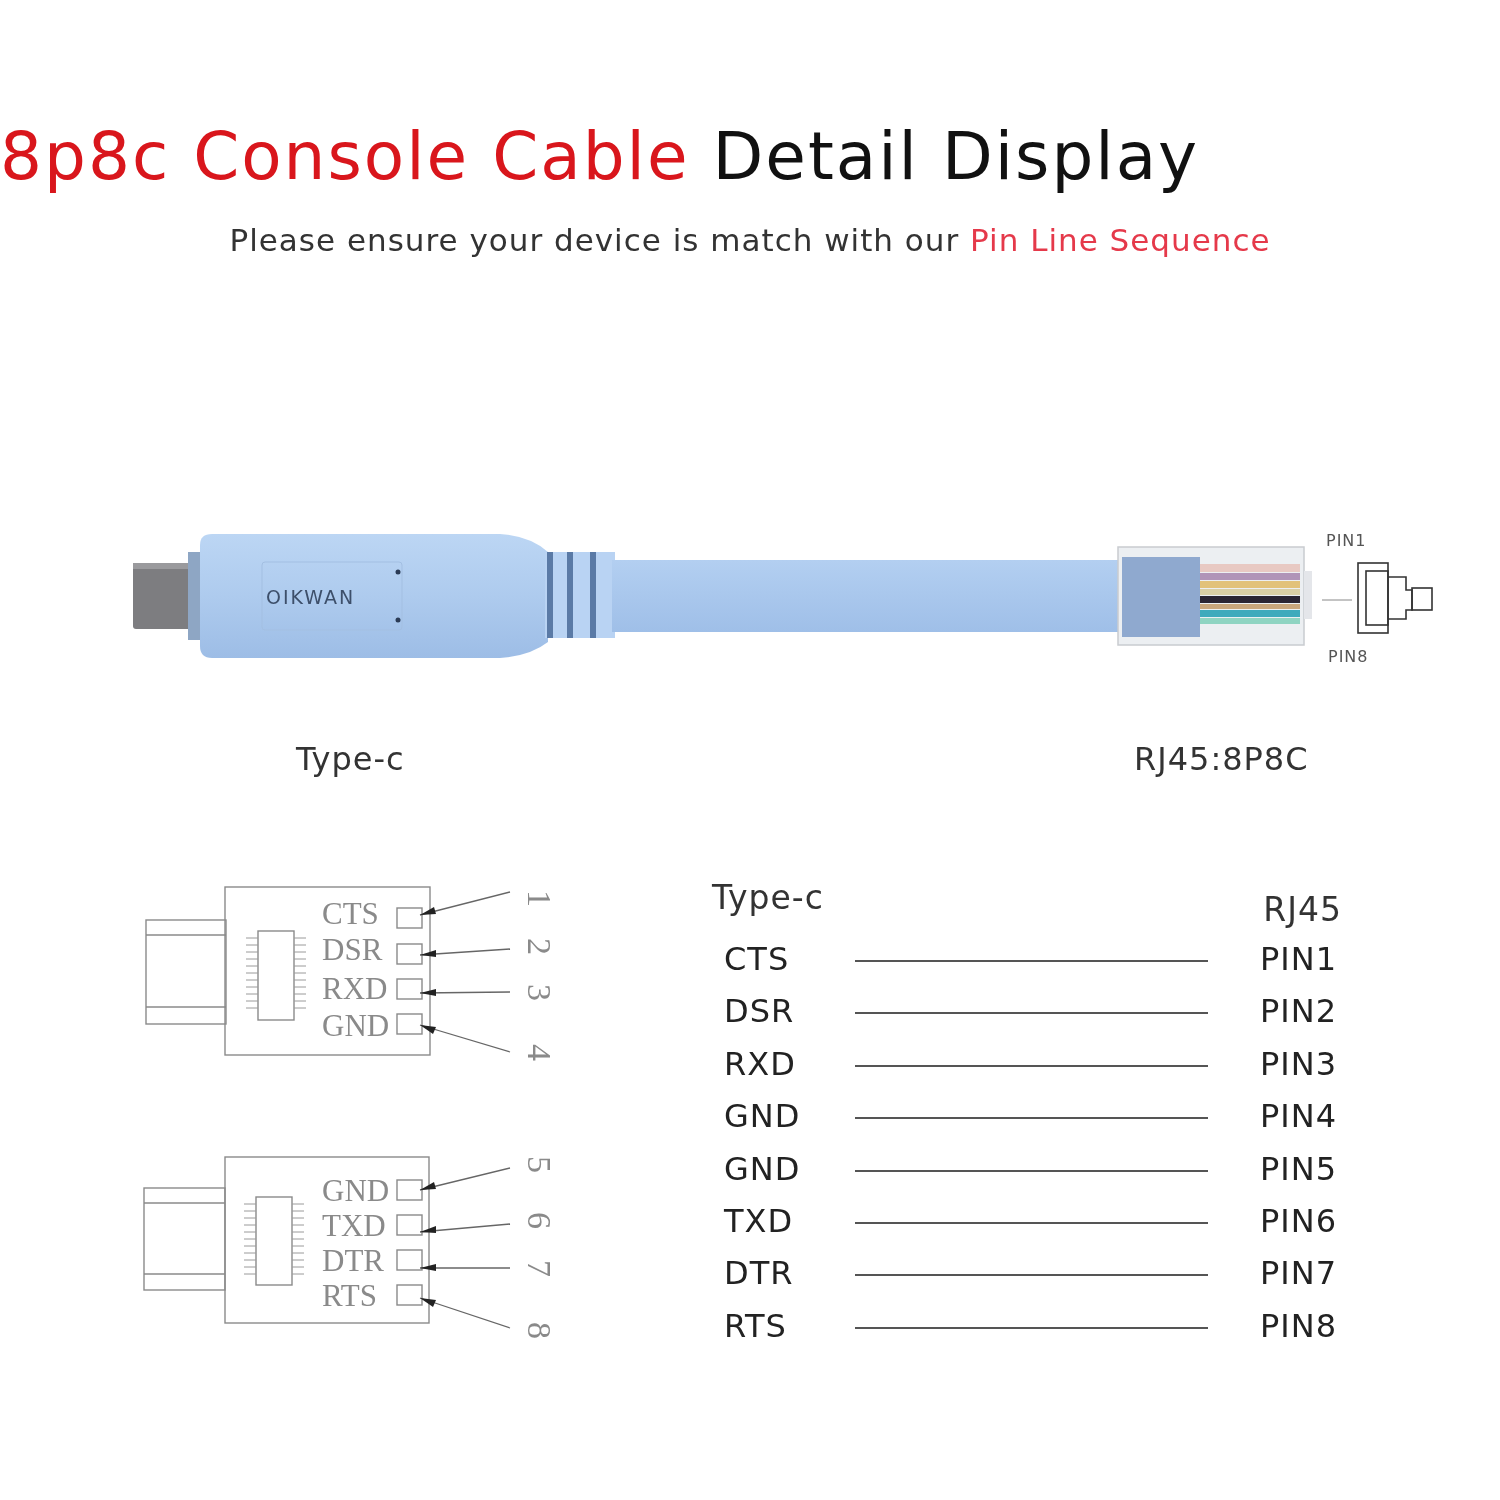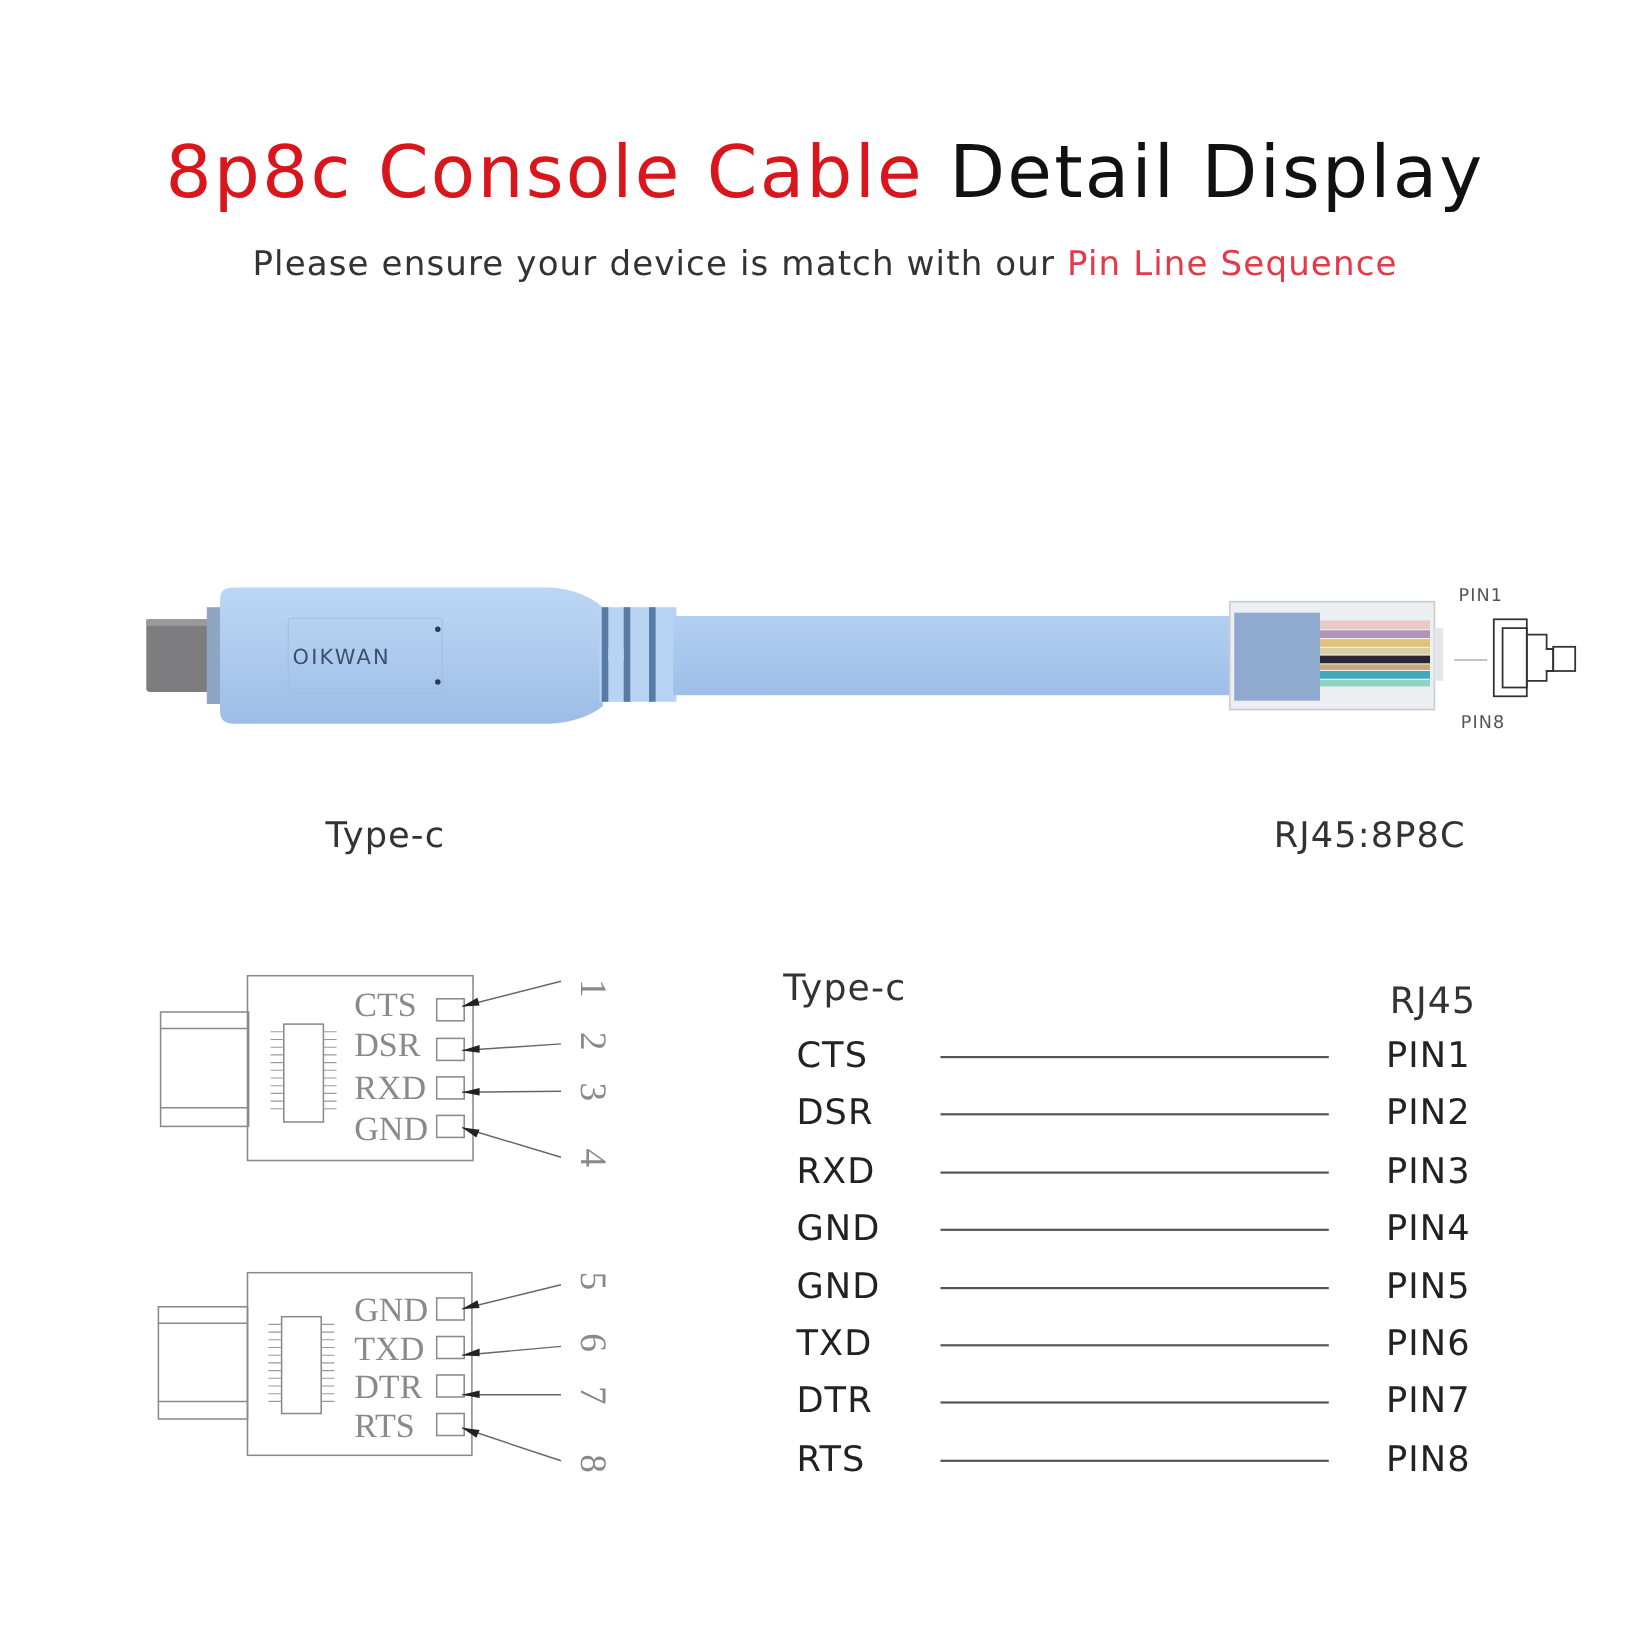--- a/index.html
+++ b/index.html
@@ -1,21 +1,21 @@
 <!DOCTYPE html>
 <html><head>
 <meta charset="utf-8">
 <style>
   html, body { margin: 0; padding: 0; background: #ffffff; }
   body { width: 1500px; height: 1500px; position: relative; overflow: hidden;
          font-family: "DejaVu Sans", sans-serif; color: #1a1a1a; }
   .abs { position: absolute; }
 
   
-  .title { left: 0; width: 1500px; top: 118px; text-align: center;
+  .title { left: 0; width: 1500px; top: 118px; text-align: left;
            font-size: 66px; letter-spacing: 2px; white-space: nowrap; }
   .title .red { color: #d9161c; }
   .title .black { color: #111111; }
   .subtitle { left: 0; width: 1500px; top: 222px; text-align: center;
               font-size: 31px; letter-spacing: 1px; color: #333333; white-space: nowrap; }
   .subtitle .red { color: #e5394a; }
 
   
   .cable-svg { left: 0; top: 500px; }
 
@@ -104,21 +104,21 @@
     <rect x="1358" y="563" width="30" height="70"></rect>
     <rect x="1366" y="571" width="22" height="54"></rect>
     <path d="M1388 577 L1406 577 L1406 590 L1412 590 L1412 610 L1406 610 L1406 619 L1388 619"></path>
     <rect x="1412" y="588" width="20" height="22"></rect>
   </g>
   <text x="1326" y="546" font-family="DejaVu Sans, sans-serif" font-size="16" fill="#555" letter-spacing="1">PIN1</text>
   <text x="1328" y="662" font-family="DejaVu Sans, sans-serif" font-size="16" fill="#555" letter-spacing="1">PIN8</text>
 </svg>
 
 <div class="abs under-label" style="left:296px; top:740px;">Type-c</div>
-<div class="abs under-label" style="left:1158px; top:740px;">RJ45:8P8C</div>
+<div class="abs under-label" style="left:1134px; top:740px;">RJ45:8P8C</div>
 
 <svg class="abs diagram-svg" style="top:872px;" width="440" height="210" viewBox="130 872 440 210" xmlns="http://www.w3.org/2000/svg">
   <g fill="none" stroke="#8a8a8a" stroke-width="1.4">
     <rect x="146" y="920" width="80" height="104"></rect>
     <line x1="146" y1="935" x2="226" y2="935"></line>
     <line x1="146" y1="1007" x2="226" y2="1007"></line>
     <rect x="225" y="887" width="205" height="168"></rect>
     <rect x="258" y="931" width="36" height="89"></rect>
     <g stroke="#9a9a9a" stroke-width="1">
       <line x1="246" y1="938" x2="258" y2="938"></line>

